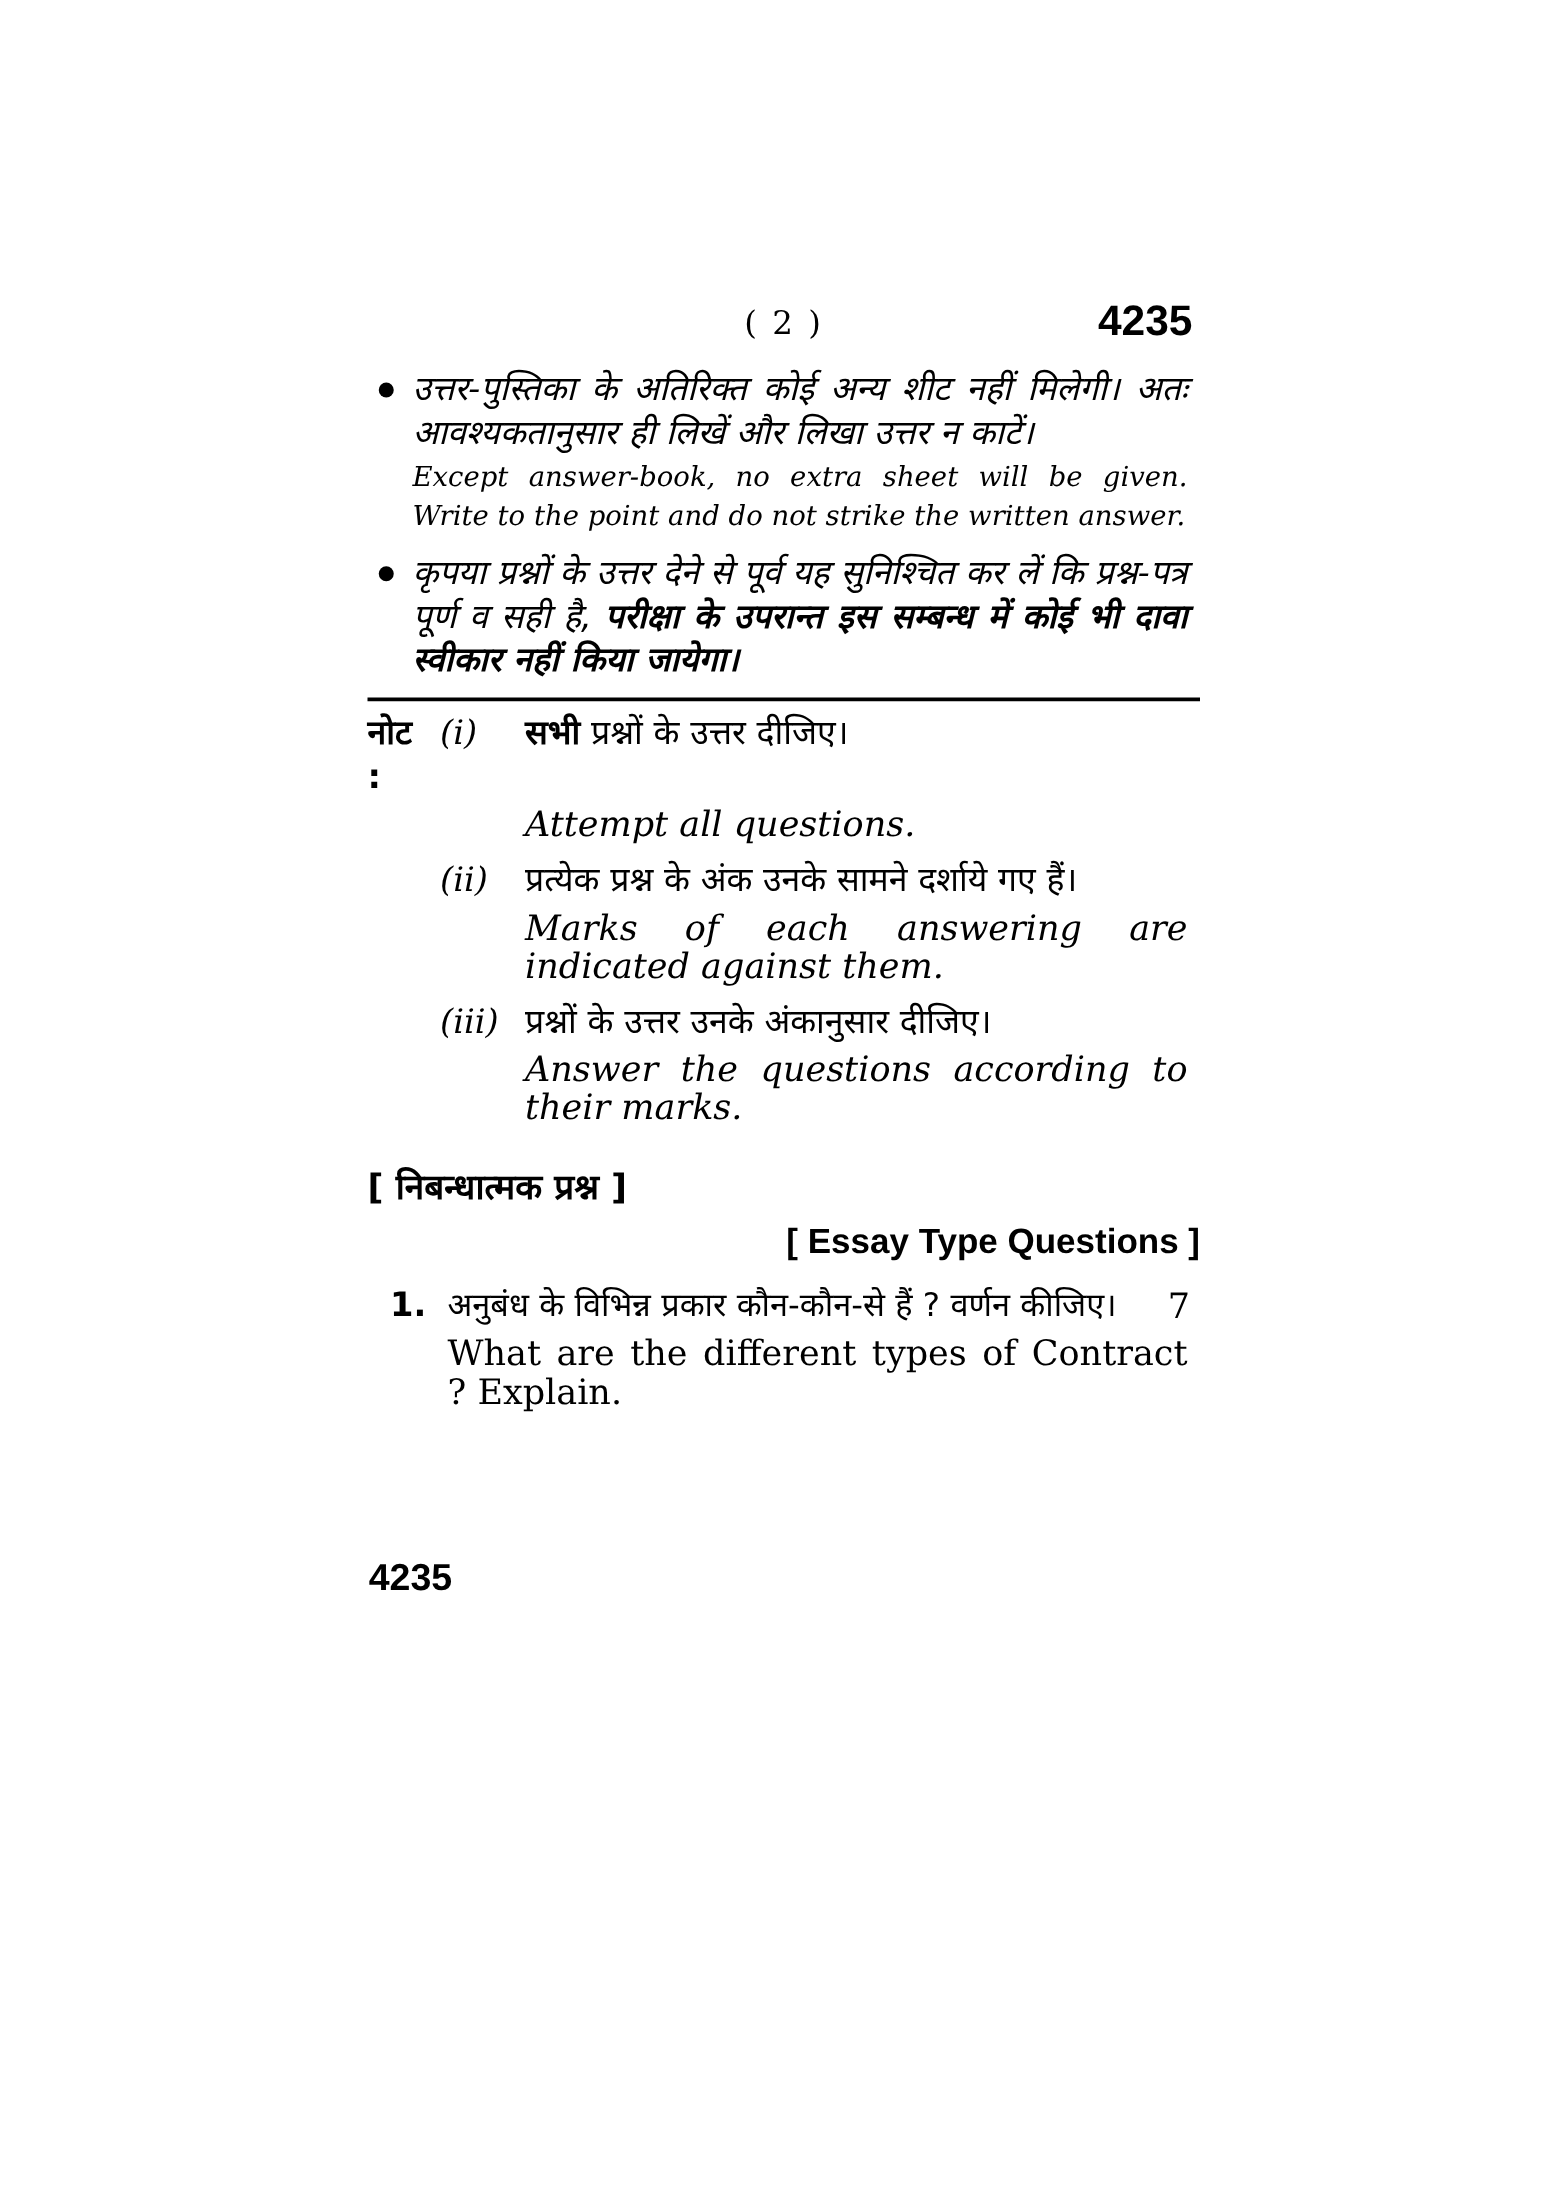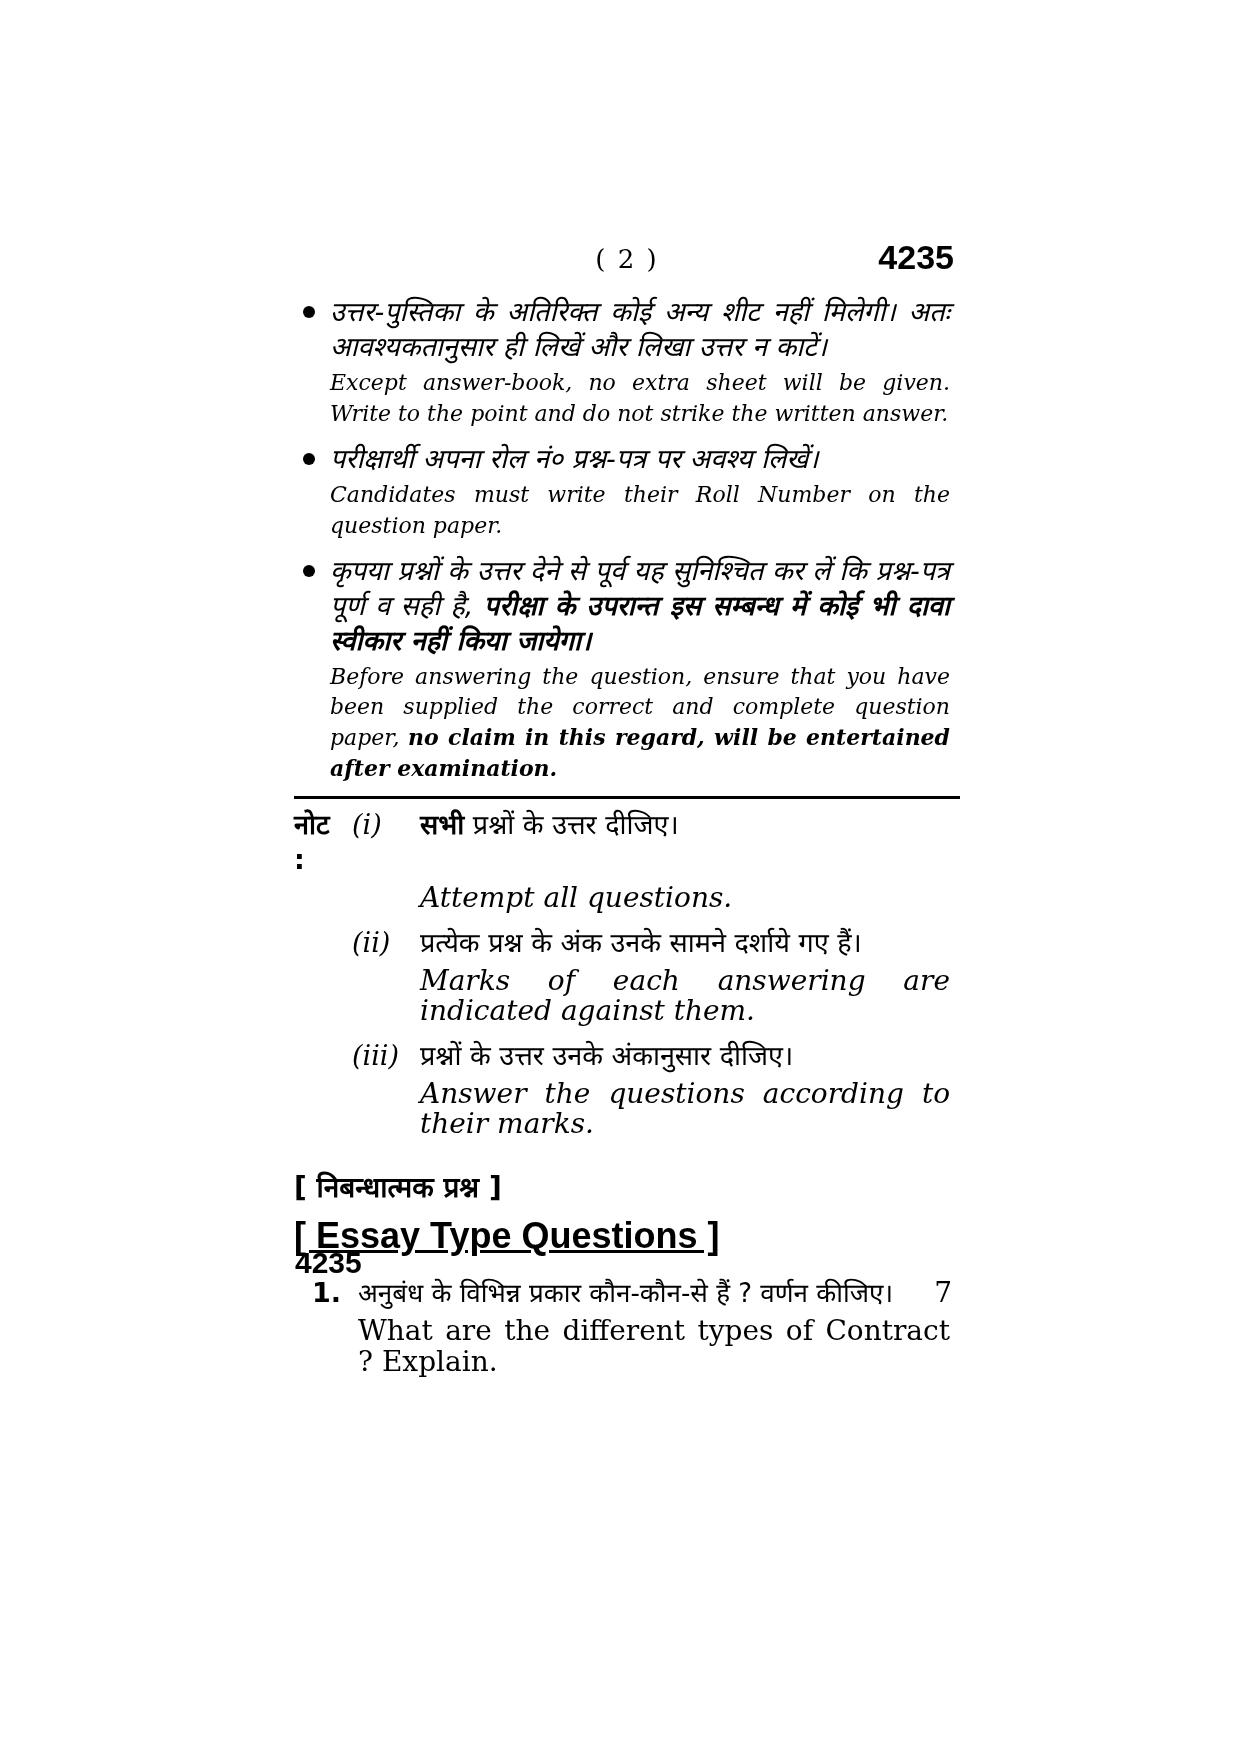--- a/index.html
+++ b/index.html
@@ -113,26 +113,25 @@
     grid-column: 3;
   }
   
   .sec-hi {
     font-family: "DejaVu Sans", sans-serif;
     font-weight: bold;
     font-size: 28px;
     margin: 20px 0 10px 0;
   }
   .sec-en {
-    text-align: left;
+    text-align: right;
     font-family: "Liberation Sans", sans-serif;
     font-weight: bold;
-    font-size: 36px;
+    font-size: 28px;
     margin: 8px 0 18px 0;
-    text-decoration: underline;
   }
   
   .q-row {
     display: grid;
     grid-template-columns: 64px 1fr 46px;
     margin: 6px 0 4px 0;
   }
   .q-num {
     font-family: "DejaVu Sans", sans-serif;
     font-weight: bold;
@@ -178,30 +177,24 @@
 </div>
 
 <div class="main">
 
   <div class="inst">
     <span class="dot"></span>
     <p class="hi"><span>उत्तर-पुस्तिका के अतिरिक्त कोई अन्य शीट नहीं मिलेगी। अतः आवश्यकतानुसार ही लिखें और लिखा उत्तर न काटें।</span><span class="hb"></span></p>
     <p class="en"><span>Except answer-book, no extra sheet will be given. Write to the point and do not strike the written answer.</span><span class="eb"></span></p>
   </div>
 
-  <div class="inst">
-    <span class="dot"></span>
-    <p class="hi"><span>परीक्षार्थी अपना रोल नं० प्रश्न-पत्र पर अवश्य लिखें।</span><span class="hb"></span></p>
-    <p class="en"><span>Candidates must write their Roll Number on the question paper.</span><span class="eb"></span></p>
-  </div>
 
   <div class="inst">
     <span class="dot"></span>
     <p class="hi"><span>कृपया प्रश्नों के उत्तर देने से पूर्व यह सुनिश्चित कर लें कि प्रश्न-पत्र पूर्ण व सही है, </span><span class="hb">परीक्षा के उपरान्त इस सम्बन्ध में कोई भी दावा स्वीकार नहीं किया जायेगा।</span></p>
-    <p class="en"><span>Before answering the question, ensure that you have been supplied the correct and complete question paper, </span><span class="eb">no claim in this regard, will be entertained after examination.</span></p>
   </div>
 
   <div class="rule"></div>
 
   <div>
 
     <div class="note-row">
       <span class="note-label">नोट :</span>
       <span class="note-num">(i)</span>
       <span class="note-hi"><b>सभी</b><span> प्रश्नों के उत्तर दीजिए।</span></span>

